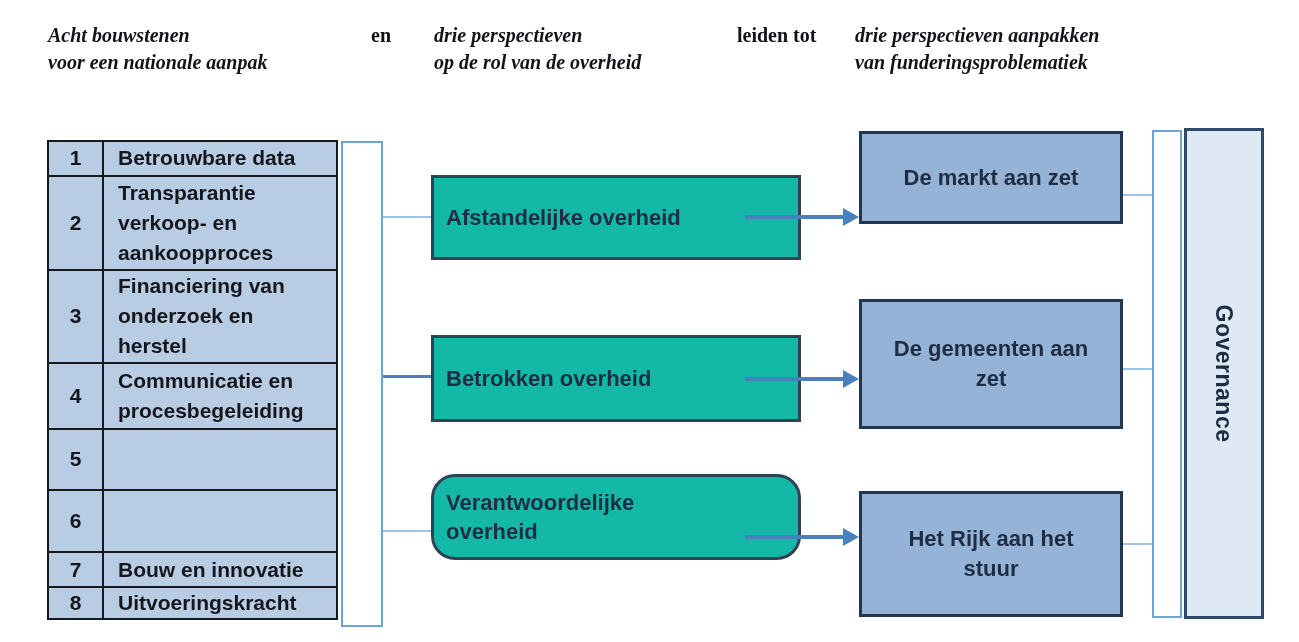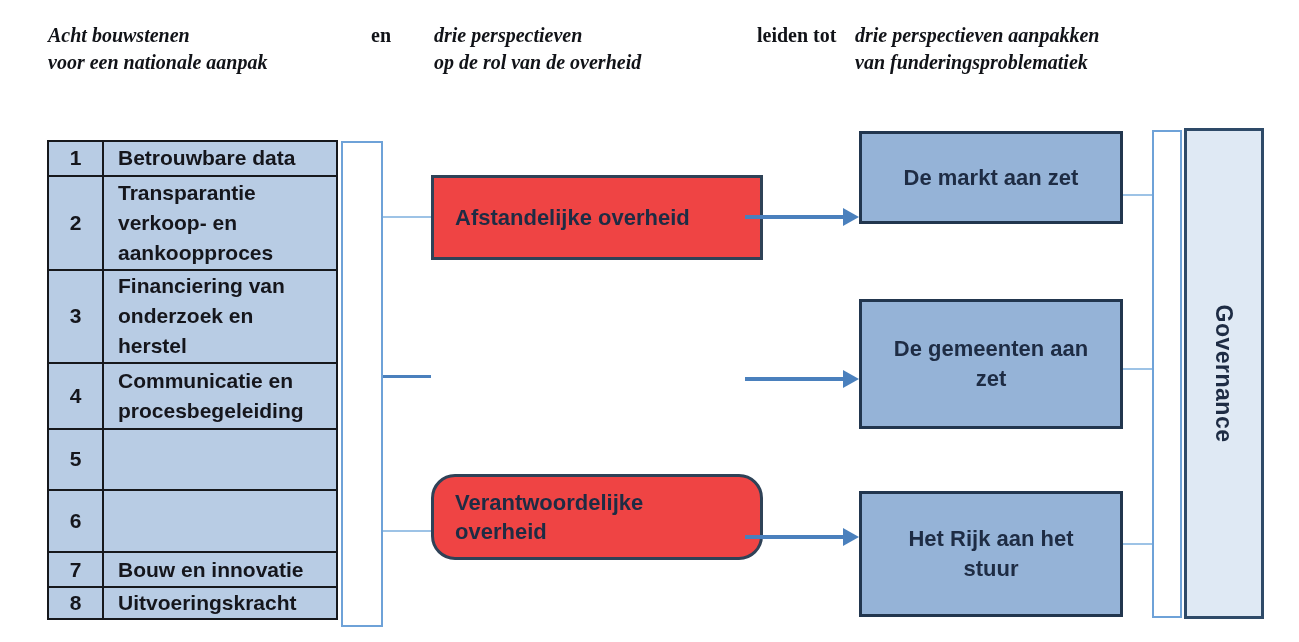--- a/index.html
+++ b/index.html
@@ -22,23 +22,23 @@
     font-size:21px;font-weight:bold;color:#15161c;}
   .bb-label{flex:1;display:flex;align-items:center;padding-left:14px;
     font-size:21px;line-height:30px;font-weight:bold;color:#15161c;white-space:pre-line;}
   .rh35{height:35px;} .rh95{height:95px;} .rh93{height:93px;} .rh67{height:67px;}
   .rh61{height:61px;} .rh63{height:63px;} .rh33{height:33px;flex:1;}
   
   .brace{position:absolute;border:2px solid #6ea2d8;box-sizing:border-box;background:transparent;}
   .brace-left{left:341px;top:141px;width:42px;height:486px;}
   .brace-right{left:1152px;top:130px;width:30px;height:488px;}
   
-  .p-box{position:absolute;left:431px;width:332px;background:#ef4444;
+  .p-box{position:absolute;left:431px;width:370px;background:#14b8a6;
     border:3px solid #2f4257;box-sizing:border-box;display:flex;align-items:center;
-    padding-left:21px;font-size:22px;line-height:29px;font-weight:bold;color:#1e2c44;
+    padding-left:12px;font-size:22px;line-height:29px;font-weight:bold;color:#1e2c44;
     white-space:pre-line;}
   .p1{top:175px;height:85px;} .p2{top:335px;height:87px;} .p3{top:474px;height:86px;border-radius:24px;}
   
   .a-box{position:absolute;left:859px;width:264px;background:#95b3d7;
     border:3px solid #22364e;box-sizing:border-box;display:flex;align-items:center;
     justify-content:center;text-align:center;font-size:22px;line-height:30px;
     font-weight:bold;color:#1e2c44;white-space:pre-line;}
   .a1{top:131px;height:93px;} .a2{top:299px;height:130px;} .a3{top:491px;height:126px;}
   
   .gov{position:absolute;left:1184px;top:128px;width:80px;height:491px;
@@ -60,21 +60,21 @@
 </head>
 <body>
 
 <div class="canvas">
 
   <div class="hdr it" style="left:48px;">Acht bouwstenen
 voor een nationale aanpak</div>
   <div class="hdr" style="left:371px;">en</div>
   <div class="hdr it" style="left:434px;">drie perspectieven
 op de rol van de overheid</div>
-  <div class="hdr" style="left:737px;margin-left:20px;">leiden tot</div>
+  <div class="hdr" style="left:737px;">leiden tot</div>
   <div class="hdr it" style="left:855px;">drie perspectieven aanpakken
 van funderingsproblematiek</div>
 
   <div class="bb-table">
     <div class="bb-row rh35">
       <div class="bb-num">1</div>
       <div class="bb-label">Betrouwbare data</div>
     </div>
     <div class="bb-row rh95">
       <div class="bb-num">2</div>
@@ -109,20 +109,21 @@
     </div>
   </div>
 
   <div class="brace brace-left"></div>
 
   <div class="line c-left" style="top:216px;"></div>
   <div class="line c-left mid" style="top:375px;"></div>
   <div class="line c-left" style="top:530px;"></div>
 
   <div class="p-box p1">Afstandelijke overheid</div>
+  <div class="p-box p2">Betrokken overheid</div>
   <div class="p-box p3">Verantwoordelijke
 overheid</div>
 
   <div class="arrow-line" style="top:215px;"></div>
   <div class="arrow-head" style="top:208px;"></div>
   <div class="arrow-line" style="top:377px;"></div>
   <div class="arrow-head" style="top:370px;"></div>
   <div class="arrow-line" style="top:535px;"></div>
   <div class="arrow-head" style="top:528px;"></div>
 

